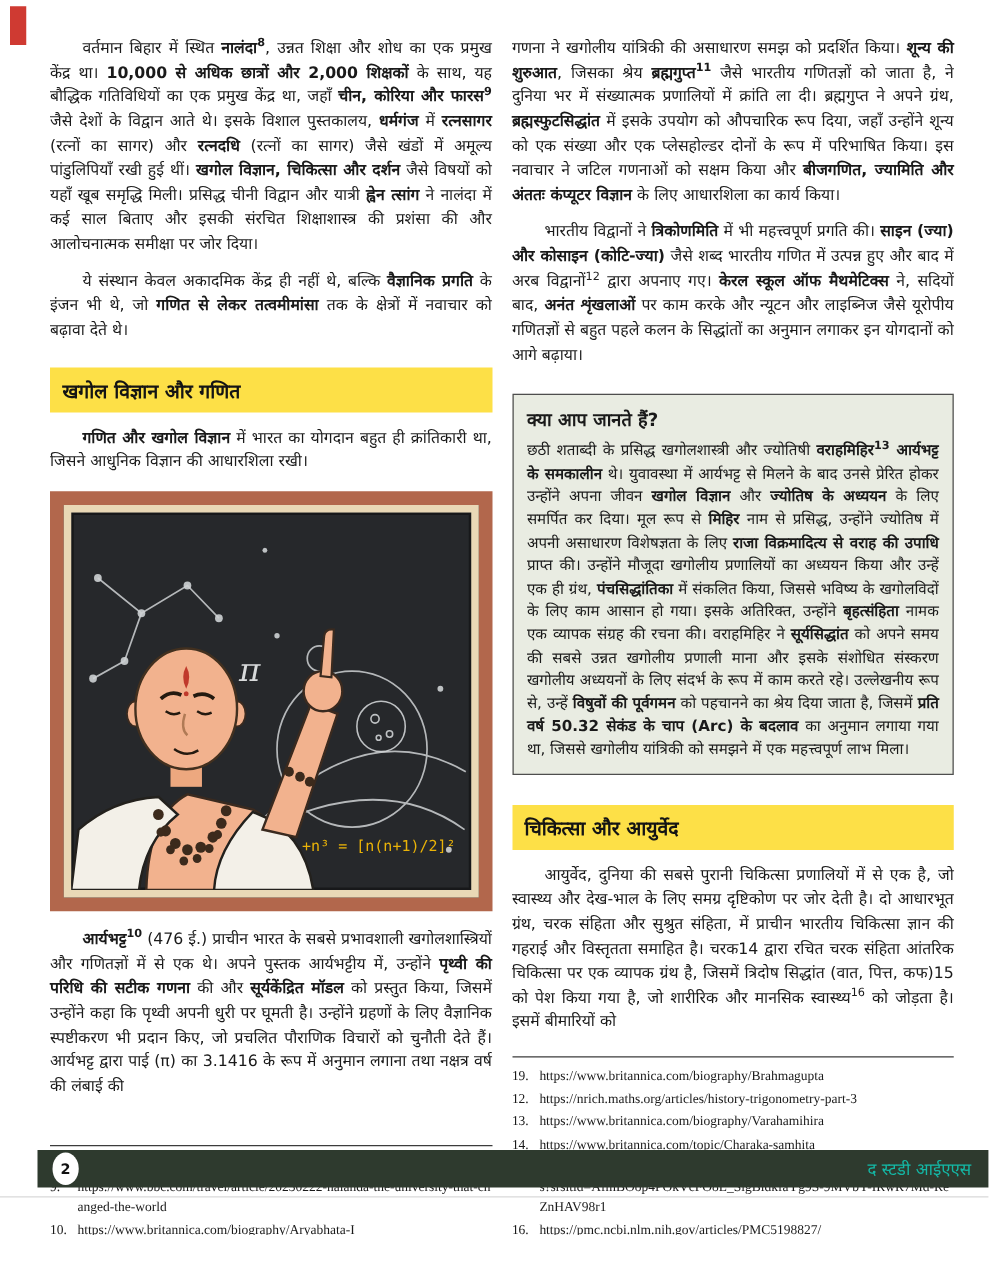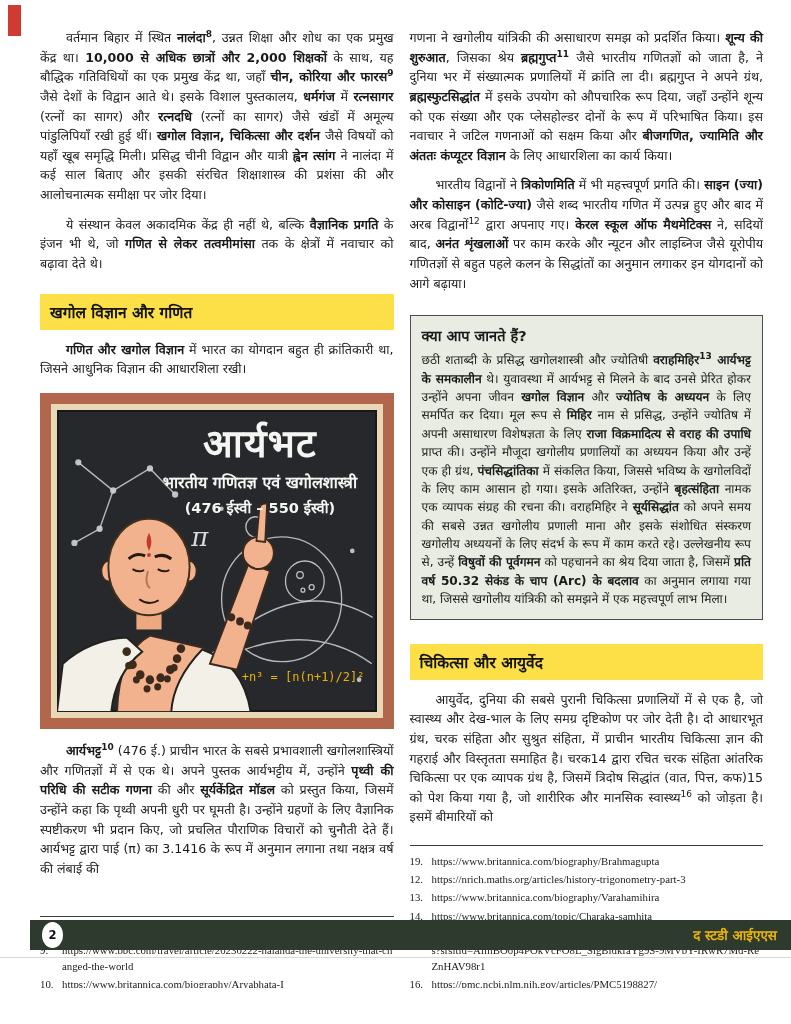--- a/index.html
+++ b/index.html
@@ -28,21 +28,21 @@
   .fn{display:flex;font-size:10.8px;line-height:1.5;margin-bottom:2px;font-family:"Liberation Serif","DejaVu Serif",serif;}
   .fn-num{width:22px;flex:none;}
   .fn-url{flex:1;word-break:break-all;text-align:justify;}
   
   .know-box{border:1.6px solid #4e4e4e;background:#e9ece2;padding:9px 11px 10px 11px;margin:12px 0 14px 0;}
   .know-title{font-weight:bold;font-size:14.5px;margin-bottom:6px;}
   .know-body{font-size:12.1px;line-height:1.52;text-align:justify;}
   
   .footer-bar{position:absolute;left:30px;right:0;bottom:38px;height:30px;background:#2e3a2e;display:flex;align-items:center;justify-content:space-between;padding:0 14px 0 12px;}
   .page-badge{width:21px;height:26px;background:#ffffff;border-radius:50%;display:flex;align-items:center;justify-content:center;font-size:11.5px;font-weight:bold;color:#111;}
-  .footer-brand{color:#eab308;font-size:13.5px;font-weight:bold;}
+  .footer-brand{color:#14b8a6;font-size:13.5px;font-weight:normal;}
   .footer-line{position:absolute;left:0;right:0;bottom:30px;border-top:1px solid #d9d9d9;}
 </style>
 </head>
 <body>
 
 <div class="page">
   <div class="corner-tab"></div>
 
   <div class="columns">
 
@@ -125,25 +125,20 @@
 
             <path d="M158,252 L198,152 L220,160 L186,258 Z" fill="#f2b28e" stroke="#3a2a1f" stroke-width="2"></path>
             <circle cx="208" cy="142" r="16" fill="#f2b28e" stroke="#3a2a1f" stroke-width="2"></circle>
             <path d="M206,130 l3,-32 q1,-6 8,-5 l-2,38 Z" fill="#f2b28e" stroke="#3a2a1f" stroke-width="1.8"></path>
             <g fill="#3c2a1c">
               <circle cx="180" cy="206" r="4"></circle>
                 <circle cx="189" cy="210" r="4"></circle>
                 <circle cx="197" cy="214" r="4"></circle>
             </g>
           </svg>
-          <div class="board-titles">
-            <div class="board-title">आर्यभट</div>
-            <div class="board-subtitle">भारतीय गणितज्ञ एवं खगोलशास्त्री</div>
-            <div class="board-years">(476 ईस्वी – 550 ईस्वी)</div>
-          </div>
           <div class="board-pi">π</div>
           <div class="board-formula">+n³ = [n(n+1)/2]²</div>
         </div>
       </div>
 
       <p class="para"><b>आर्यभट्ट<sup>10</sup></b> (476 ई.) प्राचीन भारत के सबसे प्रभावशाली खगोलशास्त्रियों और गणितज्ञों में से एक थे। अपने पुस्तक आर्यभट्टीय में, उन्होंने <b>पृथ्वी की परिधि की सटीक गणना</b> की और <b>सूर्यकेंद्रित मॉडल</b> को प्रस्तुत किया, जिसमें उन्होंने कहा कि पृथ्वी अपनी धुरी पर घूमती है। उन्होंने ग्रहणों के लिए वैज्ञानिक स्पष्टीकरण भी प्रदान किए, जो प्रचलित पौराणिक विचारों को चुनौती देते हैं। आर्यभट्ट द्वारा पाई (π) का 3.1416 के रूप में अनुमान लगाना तथा नक्षत्र वर्ष की लंबाई की</p>
 
       <div class="fn-block">
         <div class="fn-rule"></div>
         <div class="fn">

